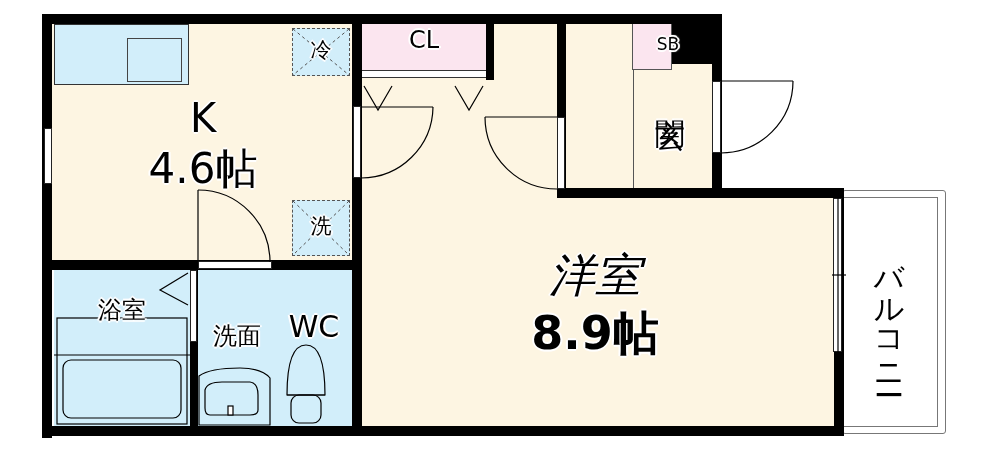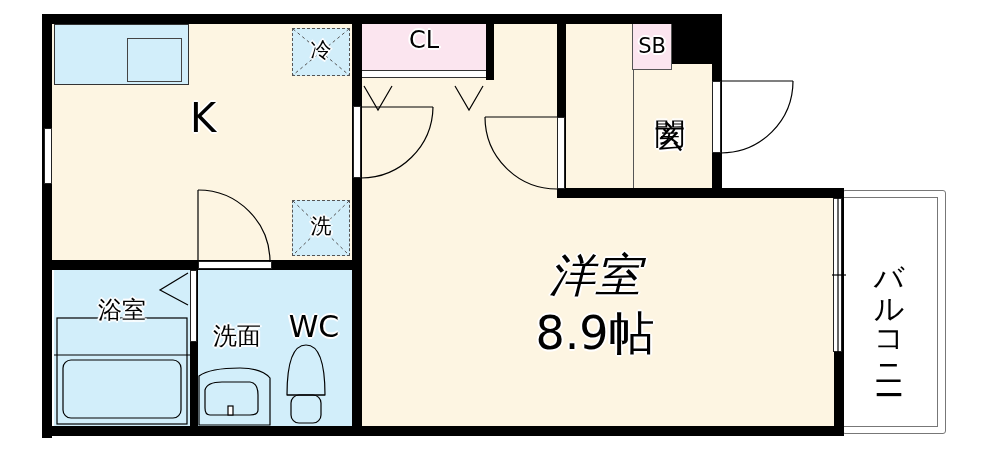--- a/index.html
+++ b/index.html
@@ -98,25 +98,26 @@
       <path d="M205 390 Q207 382 222 382 L250 382 Q258 383 258 395 L258 410 Q258 415 250 415 L210 415 Q205 415 205 408 Z" fill="none"></path>
       <rect x="228" y="406" width="5" height="9" fill="#fff"></rect>
 
       <path d="M287 395 Q287 345 306 345 Q325 345 325 395 Z" fill="none"></path>
       <line x1="287" y1="395" x2="325" y2="395"></line>
       <rect x="291" y="395" width="30" height="28" rx="8" fill="none"></rect>
     </g>
   </svg>
 
   <div class="lbl" style="left:168px;top:98px;width:70px;font-size:40px;">K</div>
+  <div class="lbl" style="left:128px;top:148px;width:150px;font-size:42px;">4.6帖</div>
   <div class="lbl" style="left:303px;top:40px;width:36px;font-size:21px;">冷</div>
   <div class="lbl" style="left:303px;top:216px;width:36px;font-size:21px;">洗</div>
   <div class="lbl" style="left:392px;top:28px;width:64px;font-size:24px;">CL</div>
-  <div class="lbl" style="left:632px;top:36px;width:40px;font-size:21px;">SB</div>
+  <div class="lbl" style="left:632px;top:36px;width:40px;font-size:17px;padding-left:16px;">SB</div>
   <div class="lbl vert" style="left:655px;top:96px;font-size:30px;">玄関</div>
   <div class="lbl" style="left:520px;top:252px;width:150px;font-size:46px;font-style:italic;">洋室</div>
-  <div class="lbl" style="left:515px;top:310px;width:160px;font-size:46px;">8.9帖</div>
+  <div class="lbl" style="left:515px;top:310px;width:160px;font-size:46px;font-weight:bold;">8.9帖</div>
   <div class="lbl" style="left:82px;top:298px;width:80px;font-size:24px;">浴室</div>
   <div class="lbl" style="left:205px;top:298px;width:64px;font-size:24px;margin-top:26px;">洗面</div>
   <div class="lbl" style="left:286px;top:312px;width:56px;font-size:30px;">WC</div>
   <div class="lbl vert" style="left:874px;top:244px;font-size:30px;">バルコニー</div>
 
 </div>
 
 </body></html>

